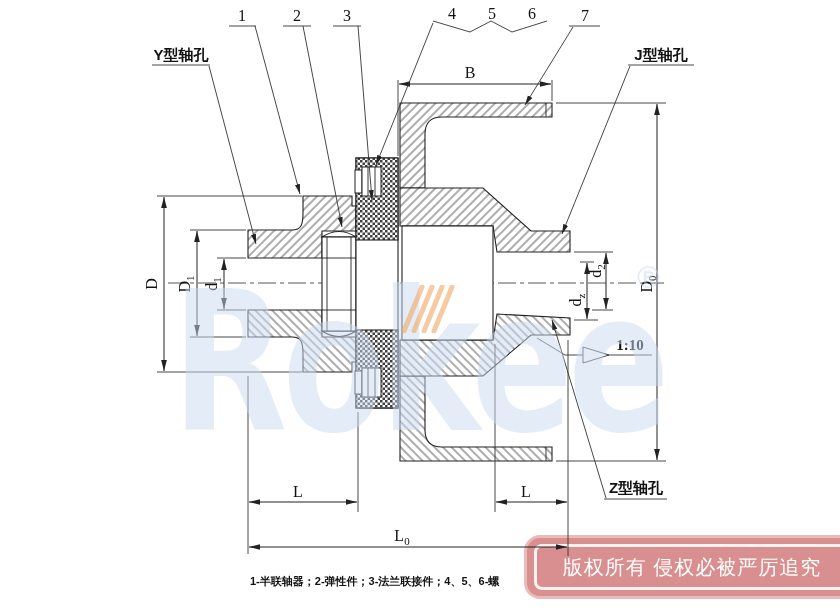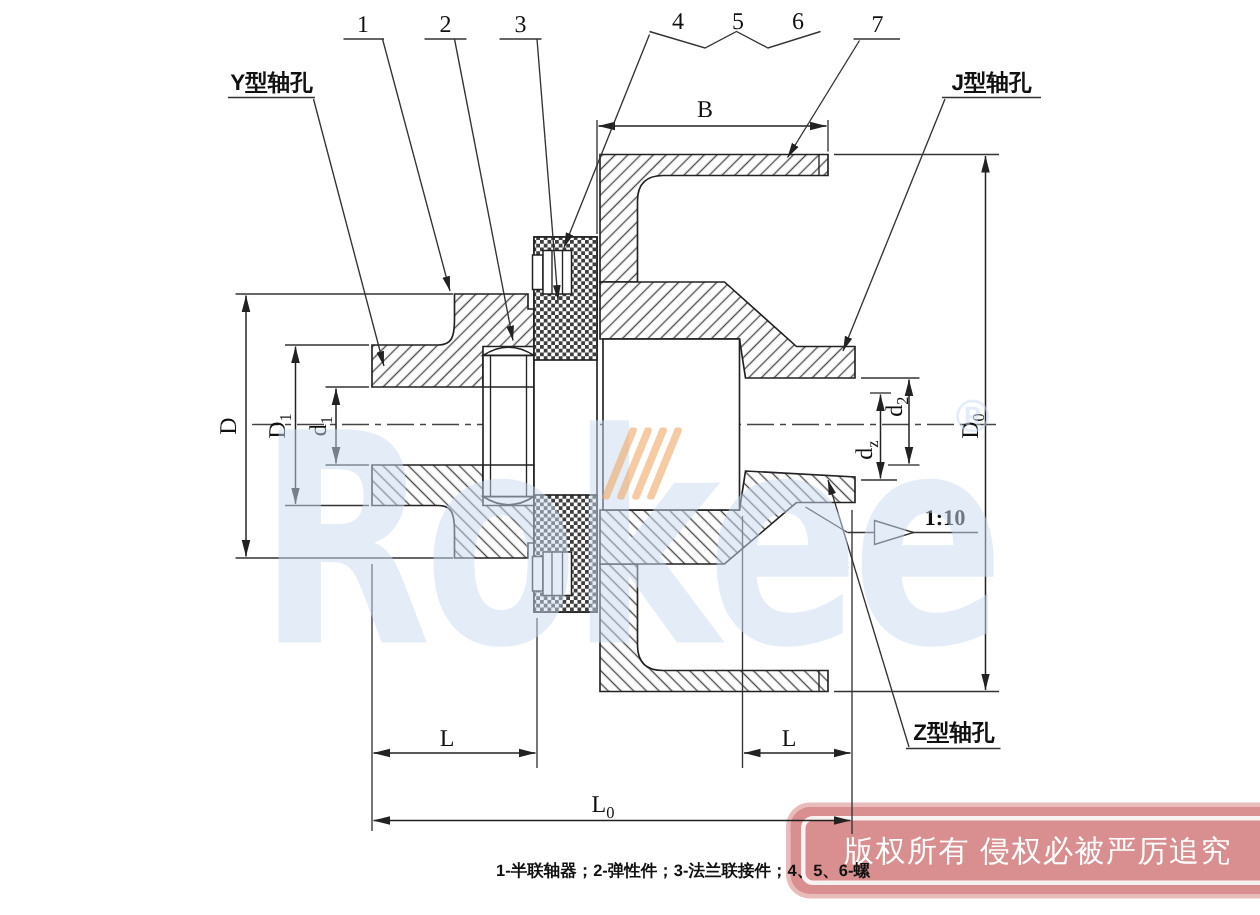--- a/index.html
+++ b/index.html
@@ -6,21 +6,21 @@
   #stage{position:relative;width:840px;height:610px;background:#fff;overflow:hidden;
          font-family:"Liberation Sans",sans-serif;}
   #drawing{position:absolute;left:0;top:0;z-index:2;}
   
   #banner{position:absolute;left:527px;top:538px;width:330px;height:58px;z-index:1;
           border-radius:13px;box-shadow:0 0 0 3px #e9bcbc;display:flex;align-items:center;justify-content:center;}
   #banner .inner{position:absolute;left:7px;right:7px;top:6px;bottom:6px;border:3px solid #faf2f0;
           border-radius:8px;display:flex;align-items:center;justify-content:center;}
   #banner .txt{color:#ffffff;font-size:20px;font-weight:normal;letter-spacing:1px;white-space:nowrap;}
   
-  #caption{position:absolute;left:250px;top:574px;width:330px;z-index:3;text-align:right;
+  #caption{position:absolute;left:250px;top:574px;width:330px;z-index:3;text-align:left;
            font-size:11px;line-height:14px;font-weight:bold;color:#111;}
   
   #wm{position:absolute;left:0;top:17px;width:840px;height:582px;z-index:4;pointer-events:none;text-align:right;}
   #wm .word{position:absolute;left:172px;top:232px;font-size:150px;font-weight:bold;
             letter-spacing:-5px;transform:scaleY(1.30);transform-origin:top left;
             font-family:"DejaVu Sans","Liberation Sans",sans-serif;opacity:.5;}
   #wm .reg{position:absolute;left:637px;top:243px;font-size:31px;font-weight:bold;opacity:.5;}
   #wm .slashes{position:absolute;left:396px;top:268px;opacity:.55;}
   text{fill:#111;}
   .dimtxt{font-family:"Liberation Serif",serif;font-size:16px;}

